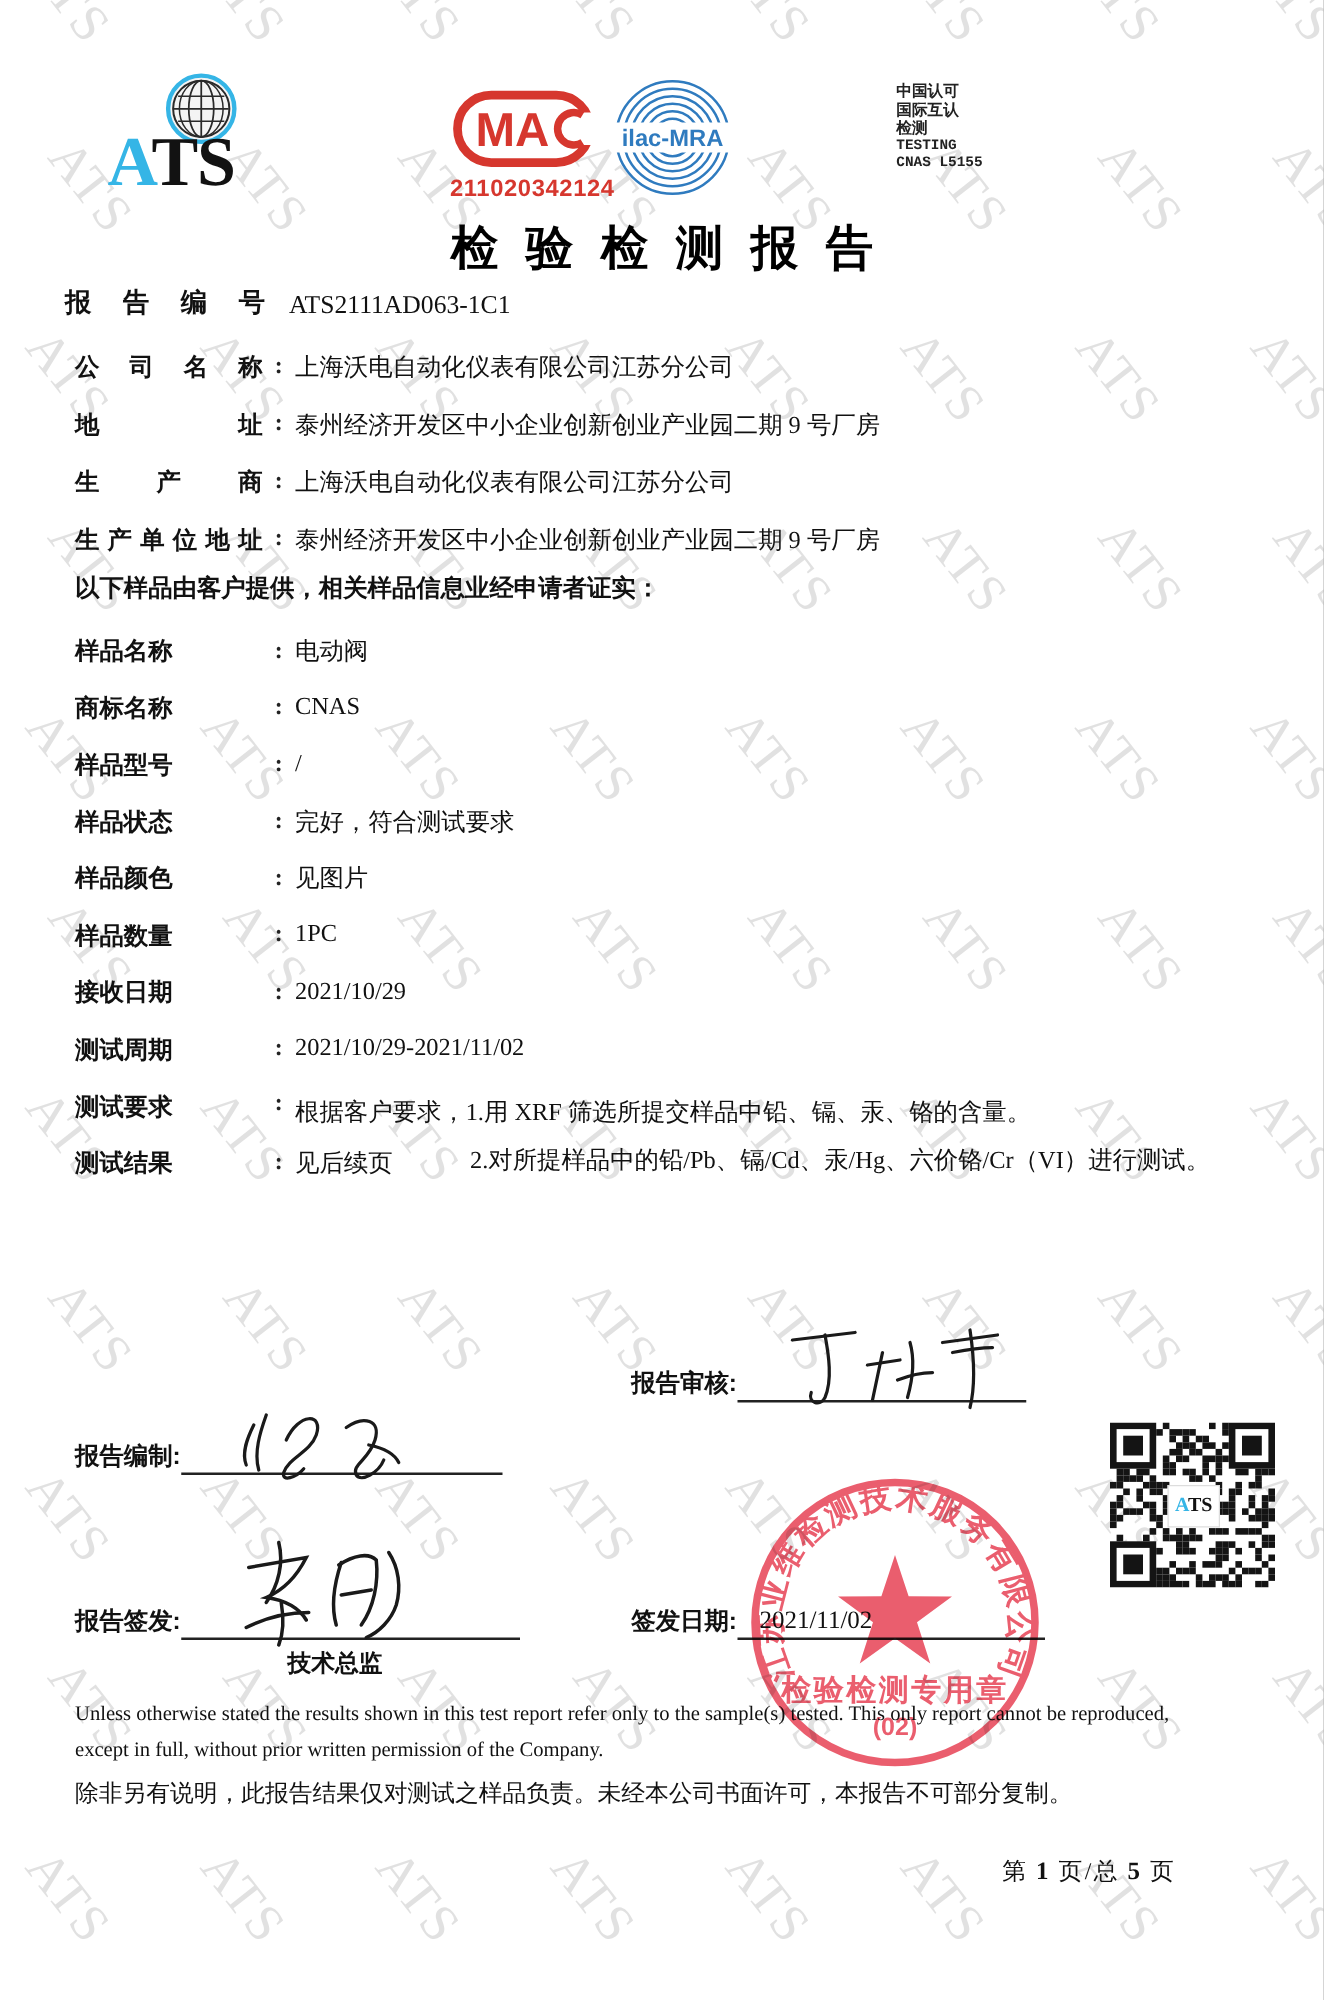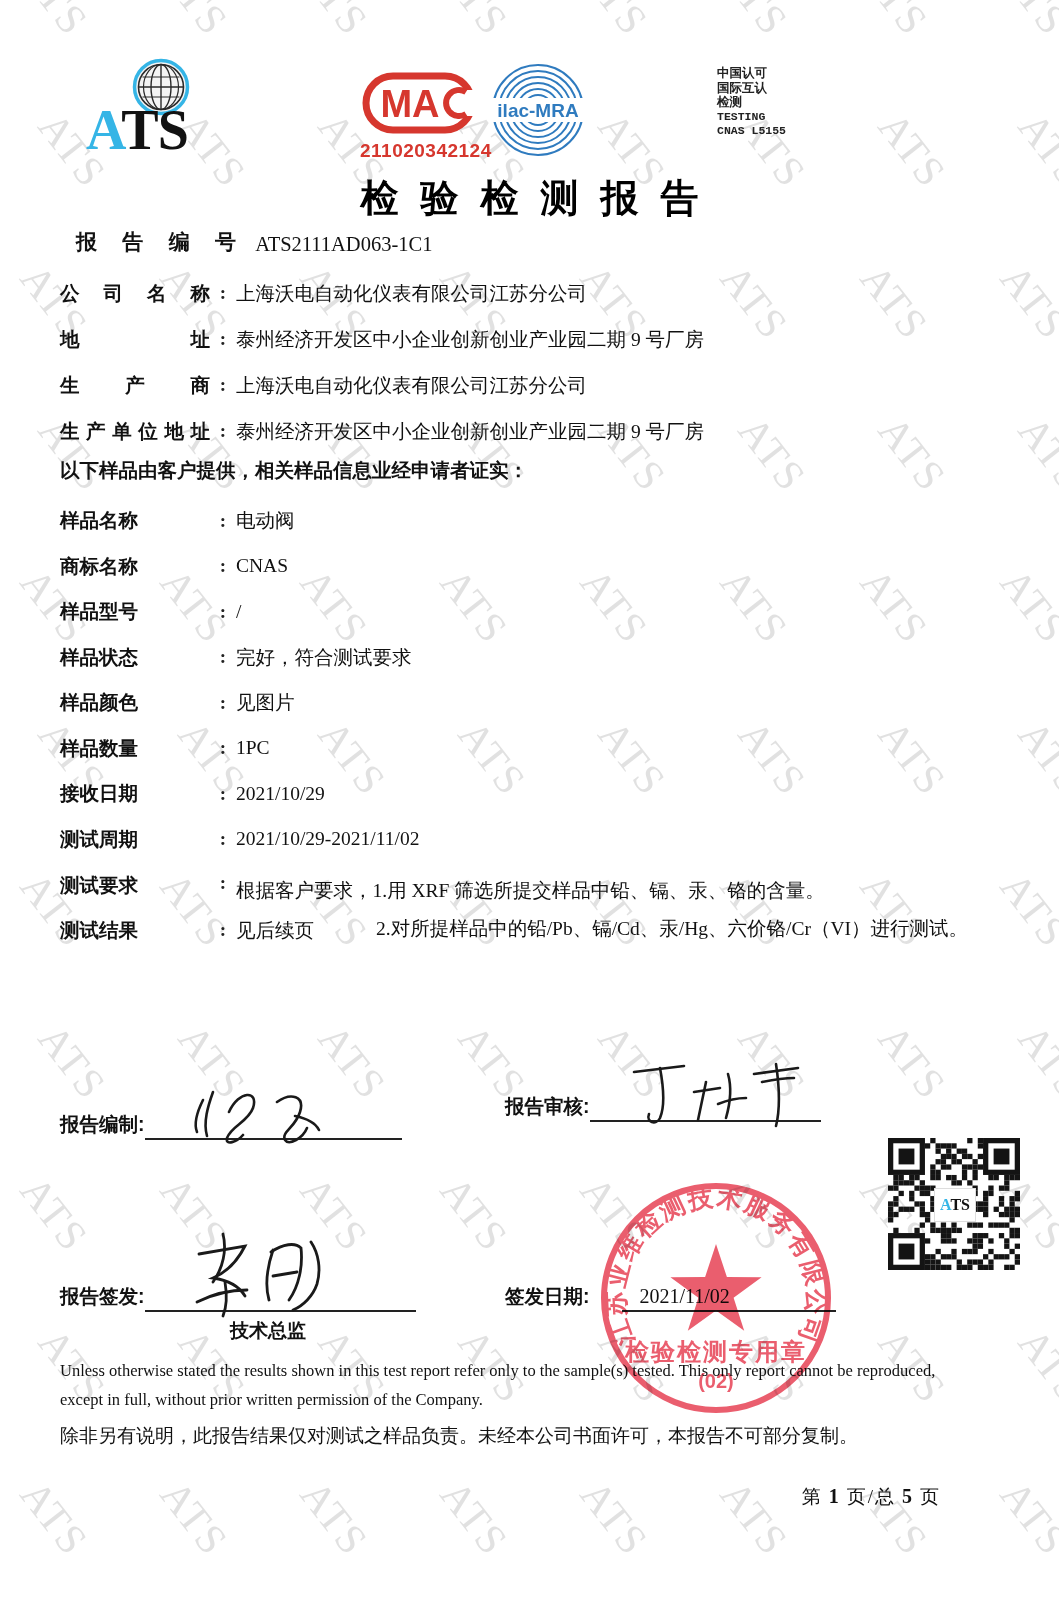--- a/index.html
+++ b/index.html
@@ -20,21 +20,21 @@
   .cma-num{margin-top:2px;font-family:"Liberation Sans","DejaVu Sans",sans-serif;
            font-size:19px;font-weight:bold;color:#d6372e;letter-spacing:.5px;}
   .ilac{position:absolute;left:490px;top:62px;}
   .cnas{position:absolute;left:609px;top:68px;}
   .cnas-info{position:absolute;left:717px;top:66px;font-family:"Liberation Sans","DejaVu Sans",sans-serif;
              font-size:12.5px;line-height:14.5px;color:#222;font-weight:bold;}
   .cnas-info .mono{font-family:"Liberation Mono","DejaVu Sans Mono",monospace;font-size:11.5px;}
   
   .title{position:absolute;top:173px;left:0;width:100%;text-align:center;margin:0;
          font-size:38px;font-weight:bold;letter-spacing:22px;text-indent:22px;color:#000;}
-  .report-no{position:absolute;top:228px;left:76px;font-size:20.5px;}
+  .report-no{position:absolute;top:228px;left:52px;font-size:20.5px;}
   .rn-label{display:inline-block;width:160px;font-weight:bold;font-size:21px;
             text-align:justify;text-align-last:justify;vertical-align:bottom;}
   .rn-value{margin-left:14px;}
   
   .rows{position:absolute;left:60px;right:40px;}
   .rows.company{top:270px;}
   .rows.samples{top:498px;}
   .row{display:flex;align-items:center;height:46px;}
   .rows.samples .row{height:45.5px;}
   .row.tall{height:91px;align-items:flex-start;}
@@ -48,24 +48,24 @@
   .val2col .val{line-height:38px;}
   .val2col .indent2{margin-left:140px;}
   .statement{position:absolute;top:457px;left:60px;margin:0;
              font-family:"Liberation Sans","DejaVu Sans",sans-serif;font-weight:bold;font-size:19.5px;}
   
   .sig-block{position:absolute;display:flex;align-items:flex-end;}
   .sig-label{flex:none;font-family:"Liberation Sans","DejaVu Sans",sans-serif;
              font-weight:bold;font-size:19.5px;padding-bottom:2px;}
   .sig-line{flex:1;border-bottom:2px solid #222;height:58px;position:relative;}
   .sig-svg{position:absolute;bottom:-8px;left:36px;}
-  .blockA{left:60px;top:1080px;width:342px;height:60px;}
+  .blockA{left:60px;top:1120px;width:342px;height:60px;}
   .blockB{left:505px;top:1062px;width:316px;height:60px;}
   .blockC{left:60px;top:1236px;width:356px;height:76px;}
-  .blockD{left:505px;top:1236px;width:331px;height:76px;gap:32px;}
+  .blockD{left:505px;top:1236px;width:331px;height:76px;}
   .blockC .sig-line,.blockD .sig-line{height:74px;}
   .sig-title{position:absolute;left:148px;top:82px;width:120px;text-align:center;
              font-family:"Liberation Sans","DejaVu Sans",sans-serif;font-weight:bold;font-size:19px;}
   .issue-date{position:absolute;left:18px;bottom:2px;font-size:20px;}
   
   .stamp{position:absolute;left:598px;top:1180px;width:236px;height:236px;z-index:3;
          mix-blend-mode:multiply;opacity:.88;pointer-events:none;}
   .qr{position:absolute;left:888px;top:1138px;width:132px;height:132px;z-index:2;}
   .qr-logo{position:absolute;left:46px;top:50px;width:40px;height:32px;background:#fff;
            border:1px solid #ddd;text-align:center;line-height:32px;

